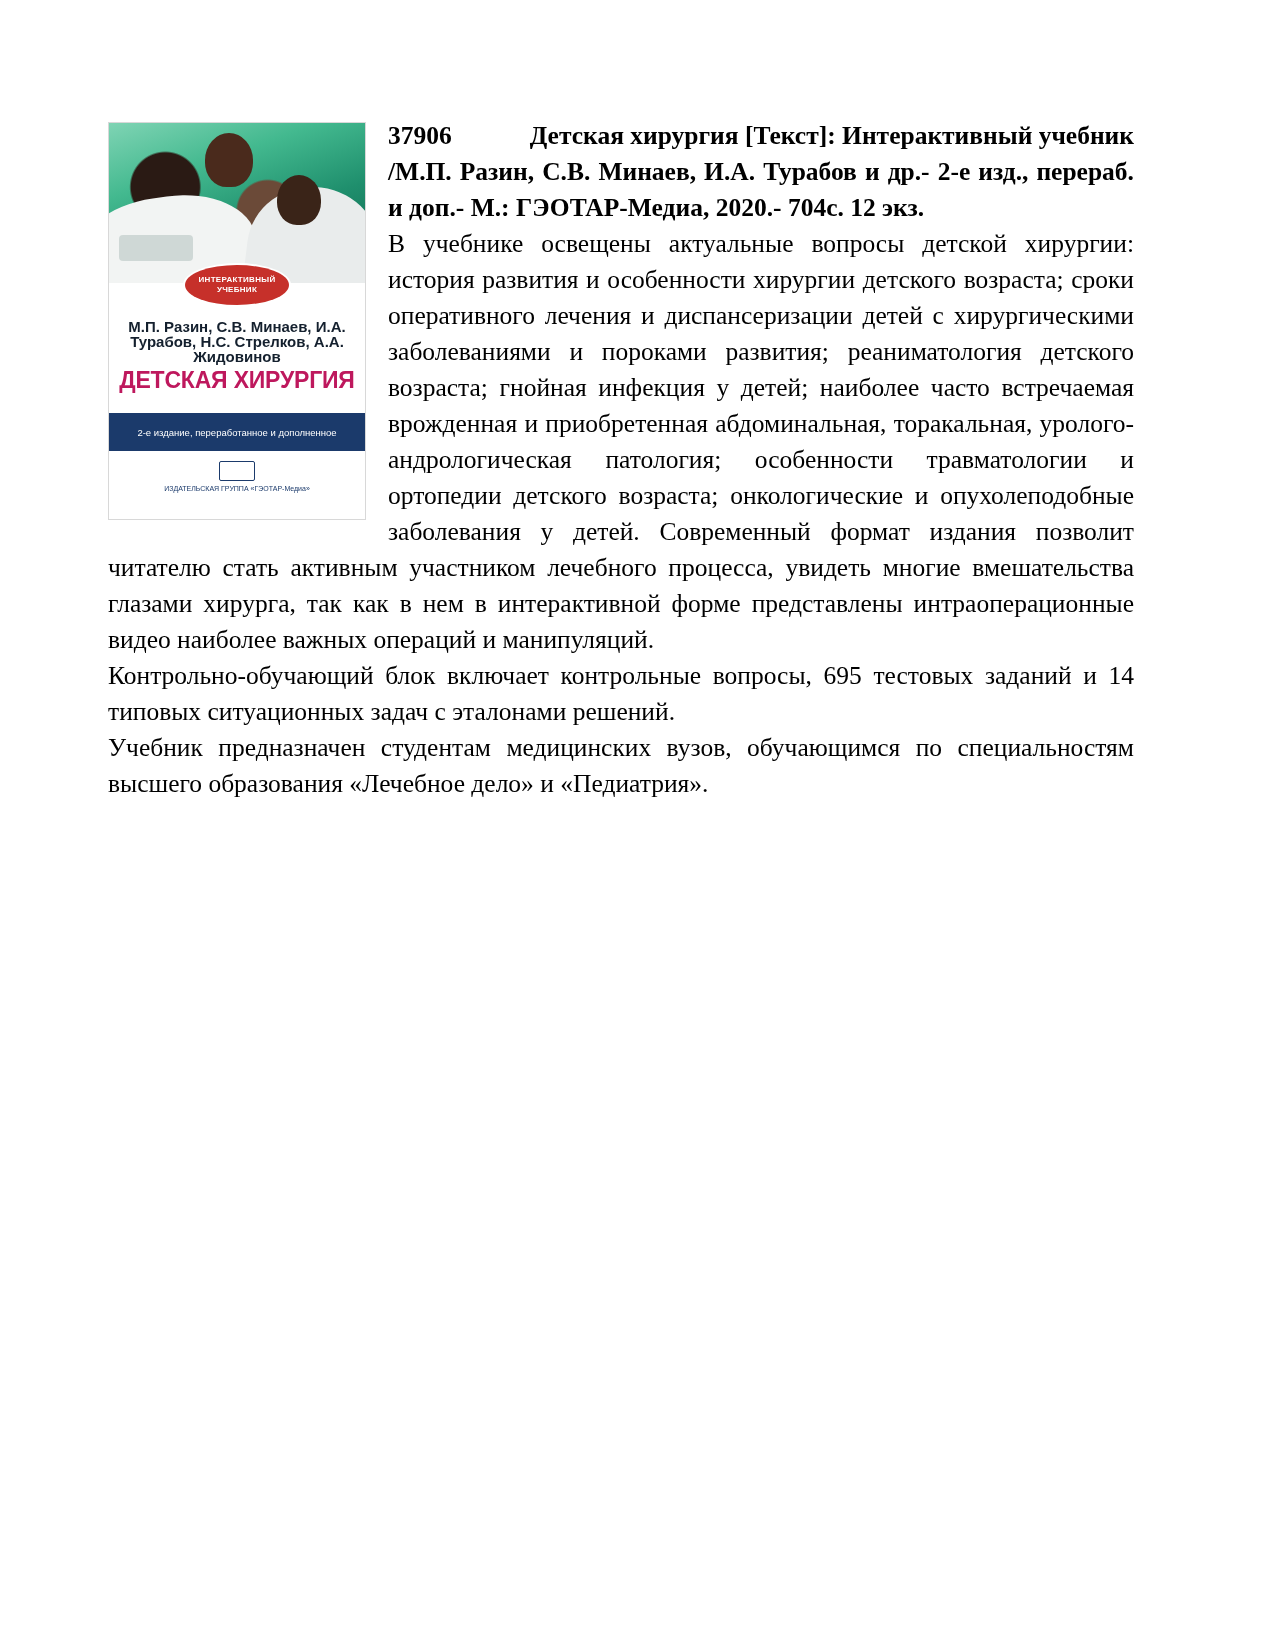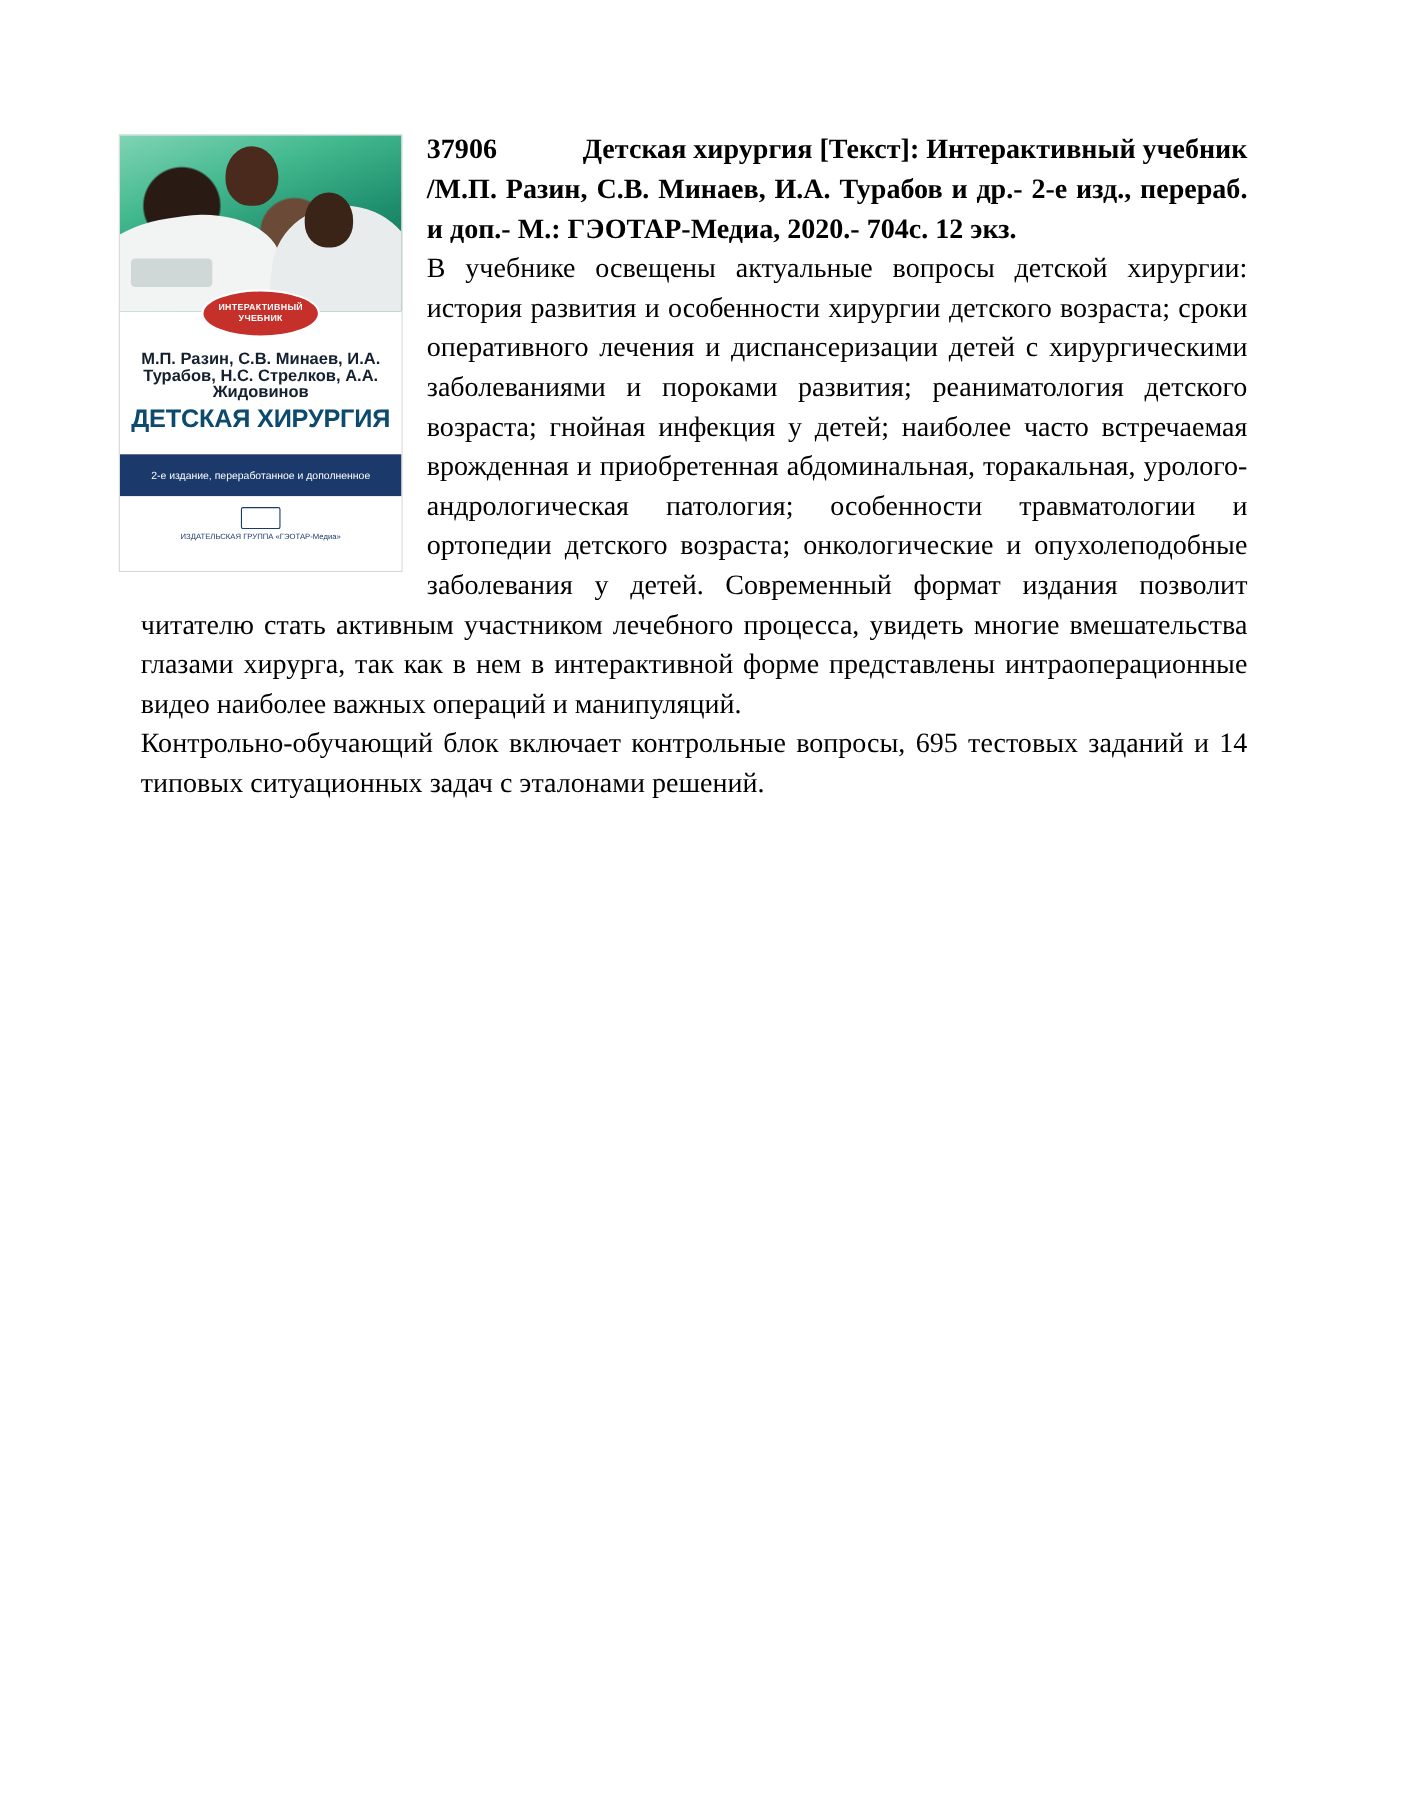--- a/index.html
+++ b/index.html
@@ -139,21 +139,21 @@
     text-align: center;
   }
   .cover-title {
     position: absolute;
     left: 8px;
     right: 8px;
     top: 244px;
     font-family: "Liberation Sans", sans-serif;
     font-size: 23px;
     font-weight: bold;
-    color: #0c4a6e;
+    color: #be185d;
     text-align: center;
     letter-spacing: -0.2px;
   }
   .cover-edition {
     position: absolute;
     left: 0;
     right: 0;
     top: 290px;
     height: 38px;
     background: #1b3a6b;
@@ -184,21 +184,20 @@
     border-radius: 2px;
   }
 
   
   p {
     margin: 0;
     text-align: justify;
     font-size: 25.5px;
     line-height: 36px;
     text-indent: 0;
-    padding-left: 20px;
   }
   p.head {
     font-weight: bold;
   }
   .num-gap {
     display: inline-block;
     width: 78px;
   }
   .clear {
     clear: both;
@@ -227,15 +226,16 @@
     </div>
 
     <p class="head"><span>37906</span><span class="num-gap"></span><span>Детская хирургия [Текст]: Интерактивный учебник /М.П. Разин, С.В. Минаев, И.А. Турабов и др.- 2-е изд., перераб. и доп.- М.: ГЭОТАР-Медиа, 2020.- 704с. 12 экз.</span></p>
 
     <p>В учебнике освещены актуальные вопросы детской хирургии: история развития и особенности хирургии детского возраста; сроки оперативного лечения и диспансеризации детей с хирургическими заболеваниями и пороками развития; реаниматология детского возраста; гнойная инфекция у детей; наиболее часто встречаемая врожденная и приобретенная абдоминальная, торакальная, уролого-андрологическая патология; особенности травматологии и ортопедии детского возраста; онкологические и опухолеподобные заболевания у детей. Современный формат издания позволит читателю стать активным участником лечебного процесса, увидеть многие вмешательства глазами хирурга, так как в нем в интерактивной форме представлены интраоперационные видео наиболее важных операций и манипуляций.</p>
 
     <div class="clear"></div>
 
     <p>Контрольно-обучающий блок включает контрольные вопросы, 695 тестовых заданий и 14 типовых ситуационных задач с эталонами решений.</p>
 
+    <p>Учебник предназначен студентам медицинских вузов, обучающимся по специальностям высшего образования «Лечебное дело» и «Педиатрия».</p>
 
   </div>
 </div>
 
 </body></html>

